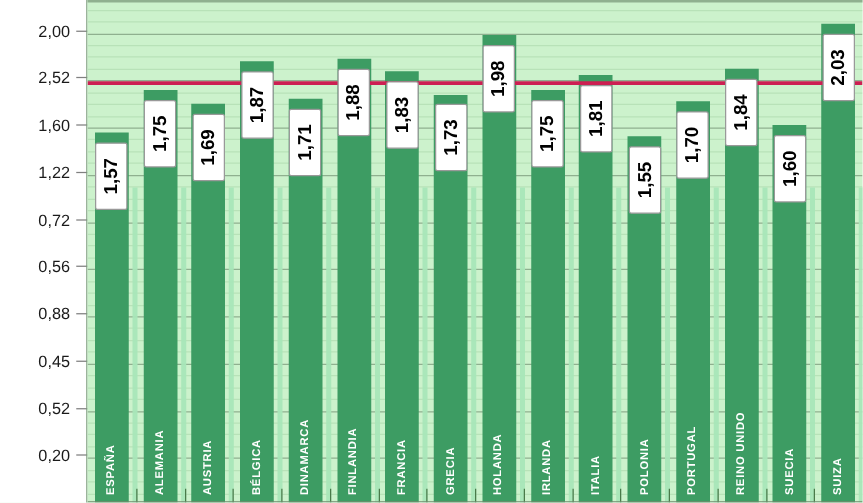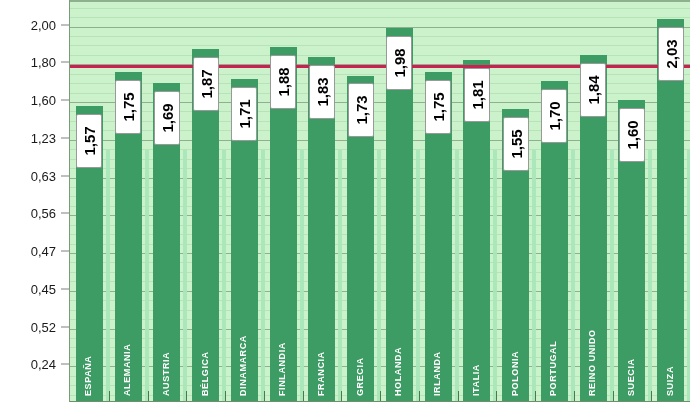--- a/index.html
+++ b/index.html
@@ -169,37 +169,37 @@
     height: 1px;
     background: #6f8f6f;
   }
 </style>
 </head>
 <body>
 
 <div id="chart-root">
 
   <div id="y-axis">
-      <div class="y-tick-label" style="top: 364.254px;">0,24</div>
+      <div class="y-tick-label" style="top: 364.254px;">0,20</div>
       <div class="y-tick-mark" style="top: 364.254px;"></div>
       <div class="y-tick-label" style="top: 326.507px;">0,52</div>
       <div class="y-tick-mark" style="top: 326.507px;"></div>
       <div class="y-tick-label" style="top: 288.761px;">0,45</div>
       <div class="y-tick-mark" style="top: 288.761px;"></div>
-      <div class="y-tick-label" style="top: 251.014px;">0,47</div>
+      <div class="y-tick-label" style="top: 251.014px;">0,88</div>
       <div class="y-tick-mark" style="top: 251.014px;"></div>
       <div class="y-tick-label" style="top: 213.268px;">0,56</div>
       <div class="y-tick-mark" style="top: 213.268px;"></div>
-      <div class="y-tick-label" style="top: 175.521px;">0,63</div>
+      <div class="y-tick-label" style="top: 175.521px;">0,72</div>
       <div class="y-tick-mark" style="top: 175.521px;"></div>
-      <div class="y-tick-label" style="top: 137.775px;">1,23</div>
+      <div class="y-tick-label" style="top: 137.775px;">1,22</div>
       <div class="y-tick-mark" style="top: 137.775px;"></div>
       <div class="y-tick-label" style="top: 100.028px;">1,60</div>
       <div class="y-tick-mark" style="top: 100.028px;"></div>
-      <div class="y-tick-label" style="top: 62.2817px;">1,80</div>
+      <div class="y-tick-label" style="top: 62.2817px;">2,52</div>
       <div class="y-tick-mark" style="top: 62.2817px;"></div>
       <div class="y-tick-label" style="top: 24.5352px;">2,00</div>
       <div class="y-tick-mark" style="top: 24.5352px;"></div>
     </div>
   <div id="y-axis-line"></div>
 
   <div id="plot-area">
     <div id="gridlines">
         <div class="gridline-minor" style="top: 392.563px;"></div>
         <div class="gridline-minor" style="top: 383.127px;"></div>

